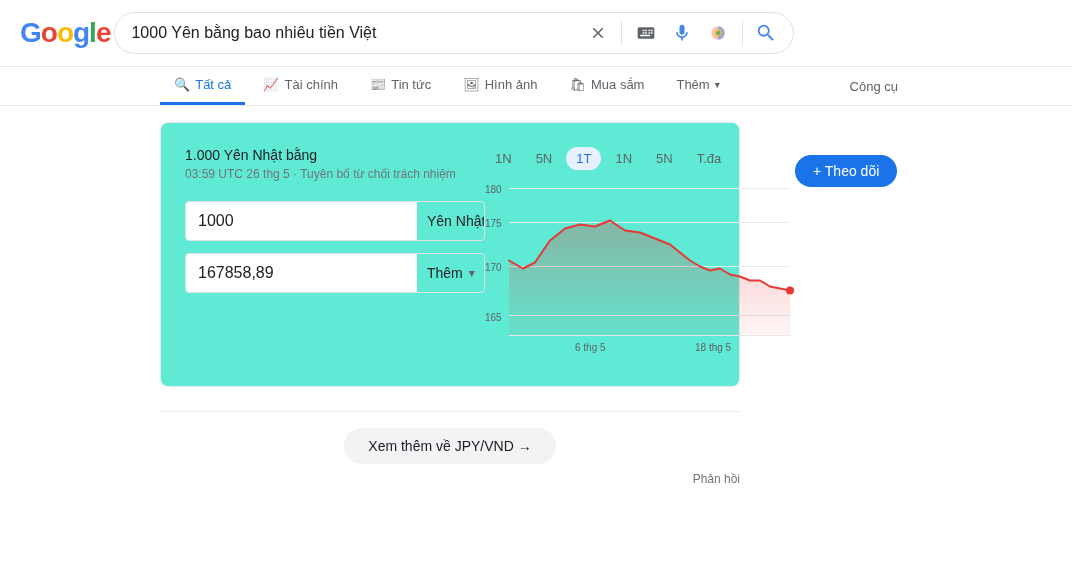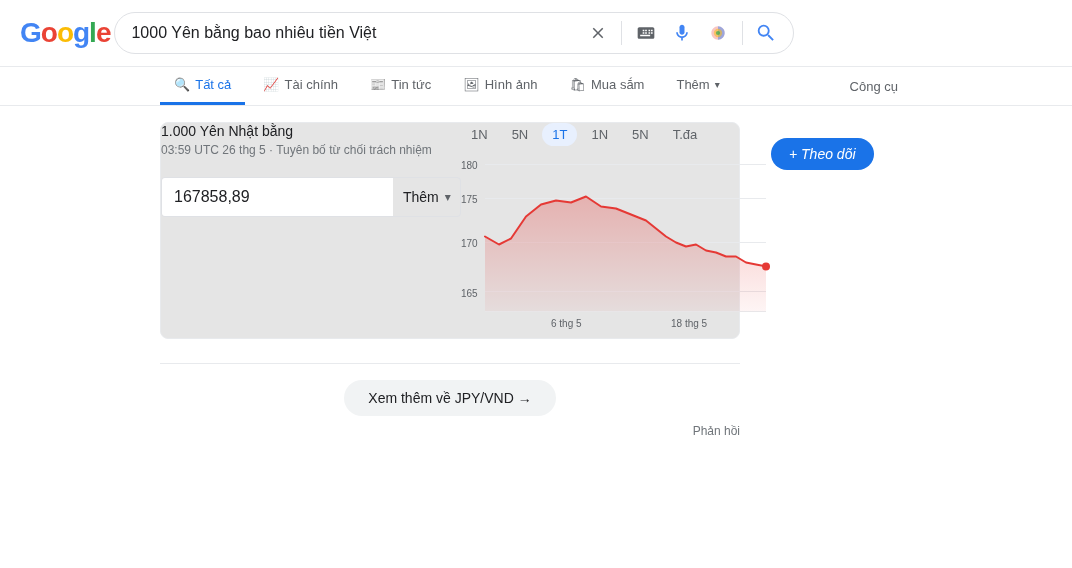--- a/index.html
+++ b/index.html
@@ -114,23 +114,24 @@
     .results {
       padding: 16px 160px;
       max-width: 900px;
     }
     .result-count {
       color: #70757a;
       font-size: 13px;
       margin-bottom: 20px;
     }
     .conversion-card {
-      background: #e5e5e5;
+      background: #5eead4;
       border: 1px solid #e8eaed;
       border-radius: 8px;
+      padding: 24px;
       max-width: 860px;
     }
     .card-top {
       display: flex;
       justify-content: space-between;
       align-items: flex-start;
       margin-bottom: 4px;
     }
     .from-label {
       font-size: 14px;
@@ -345,20 +346,30 @@
       <div>
         <div class="from-label">1.000 Yên Nhật bằng</div>
         <div class="timestamp">
           <span>03:59 UTC 26 thg 5</span>
           <span> · </span>
           <a href="#">Tuyên bố từ chối trách nhiệm</a>
         </div>
 
         <div class="converter-row">
           <div class="conv-input-wrap">
+            <input class="conv-input" type="text" value="1000" style="">
+            <div class="conv-divider"></div>
+            <div class="conv-currency">
+              <span>Yên Nhật</span>
+
+            </div>
+          </div>
+        </div>
+        <div class="converter-row">
+          <div class="conv-input-wrap">
             <input class="conv-input" type="text" value="167858,89" style="">
             <div class="conv-divider"></div>
             <div class="conv-currency">
               <span>Thêm</span>
               <span class="conv-arrow">▾</span>
             </div>
           </div>
         </div>
       </div>
 
@@ -400,21 +411,21 @@
             <circle cx="305" cy="110" r="4" fill="#e53935"></circle>
 
             <text x="90" y="170" font-size="10" fill="#5f6368">6 thg 5</text>
             <text x="210" y="170" font-size="10" fill="#5f6368">18 thg 5</text>
           </svg>
         </div>
       </div>
 
       <div style="position: absolute; right: 0; top: 0;">
       </div>
-    <button class="follow-btn" style="margin-top: 15px; align-self: flex-start; font-style: italic;">+ Theo dõi</button>
+    <button class="follow-btn" style="margin-top: 8px; align-self: flex-start;">+ Theo dõi</button>
       </div>
 
     <div style="position: relative;">
     </div>
 
   </div>
 
   <div class="more-info-btn">
     <button>Xem thêm về JPY/VND →</button>
   </div>

